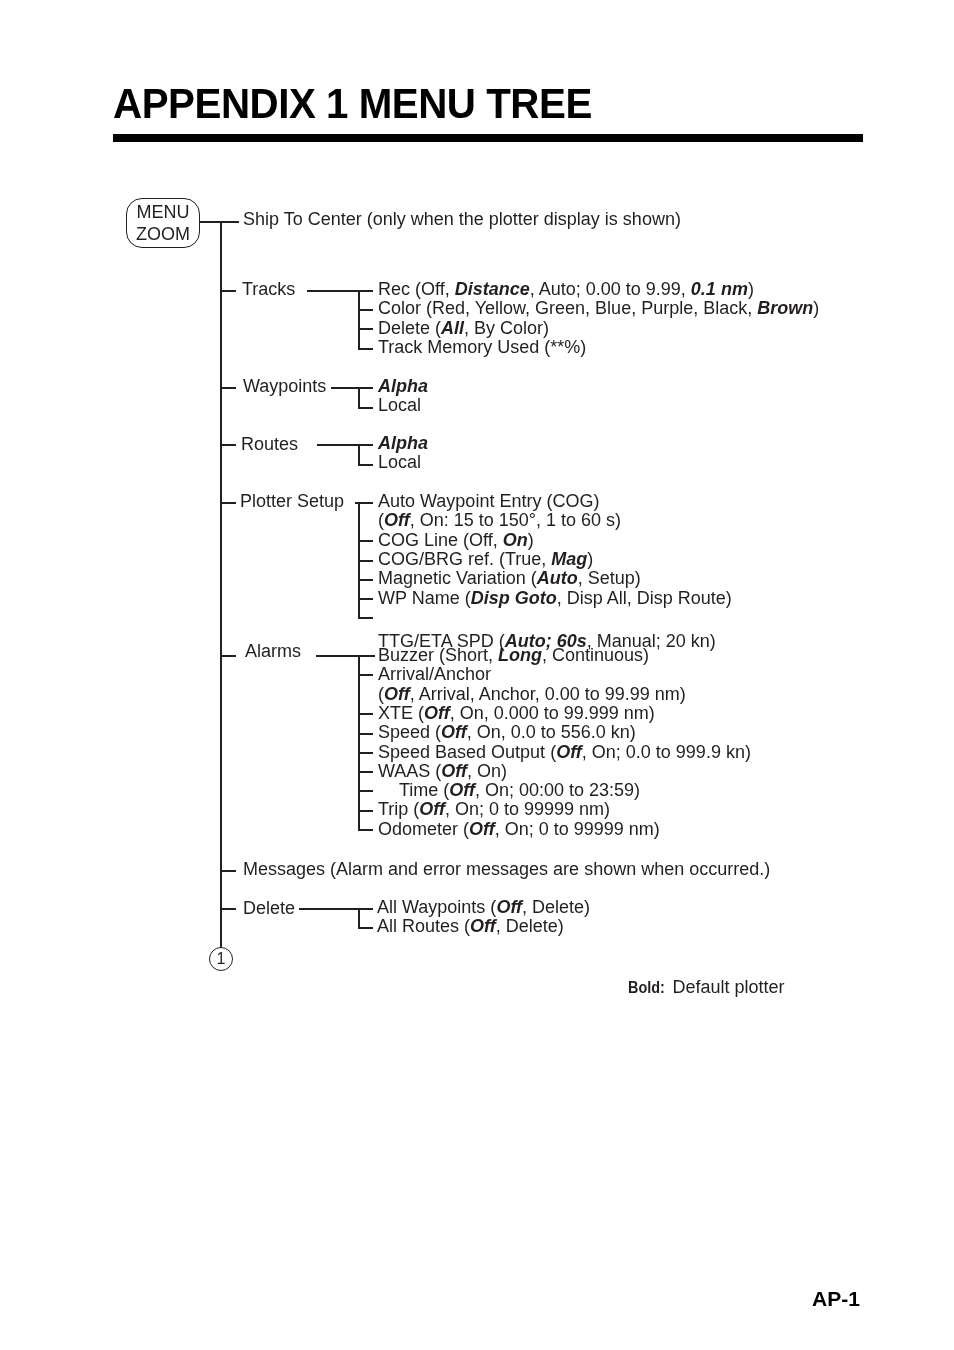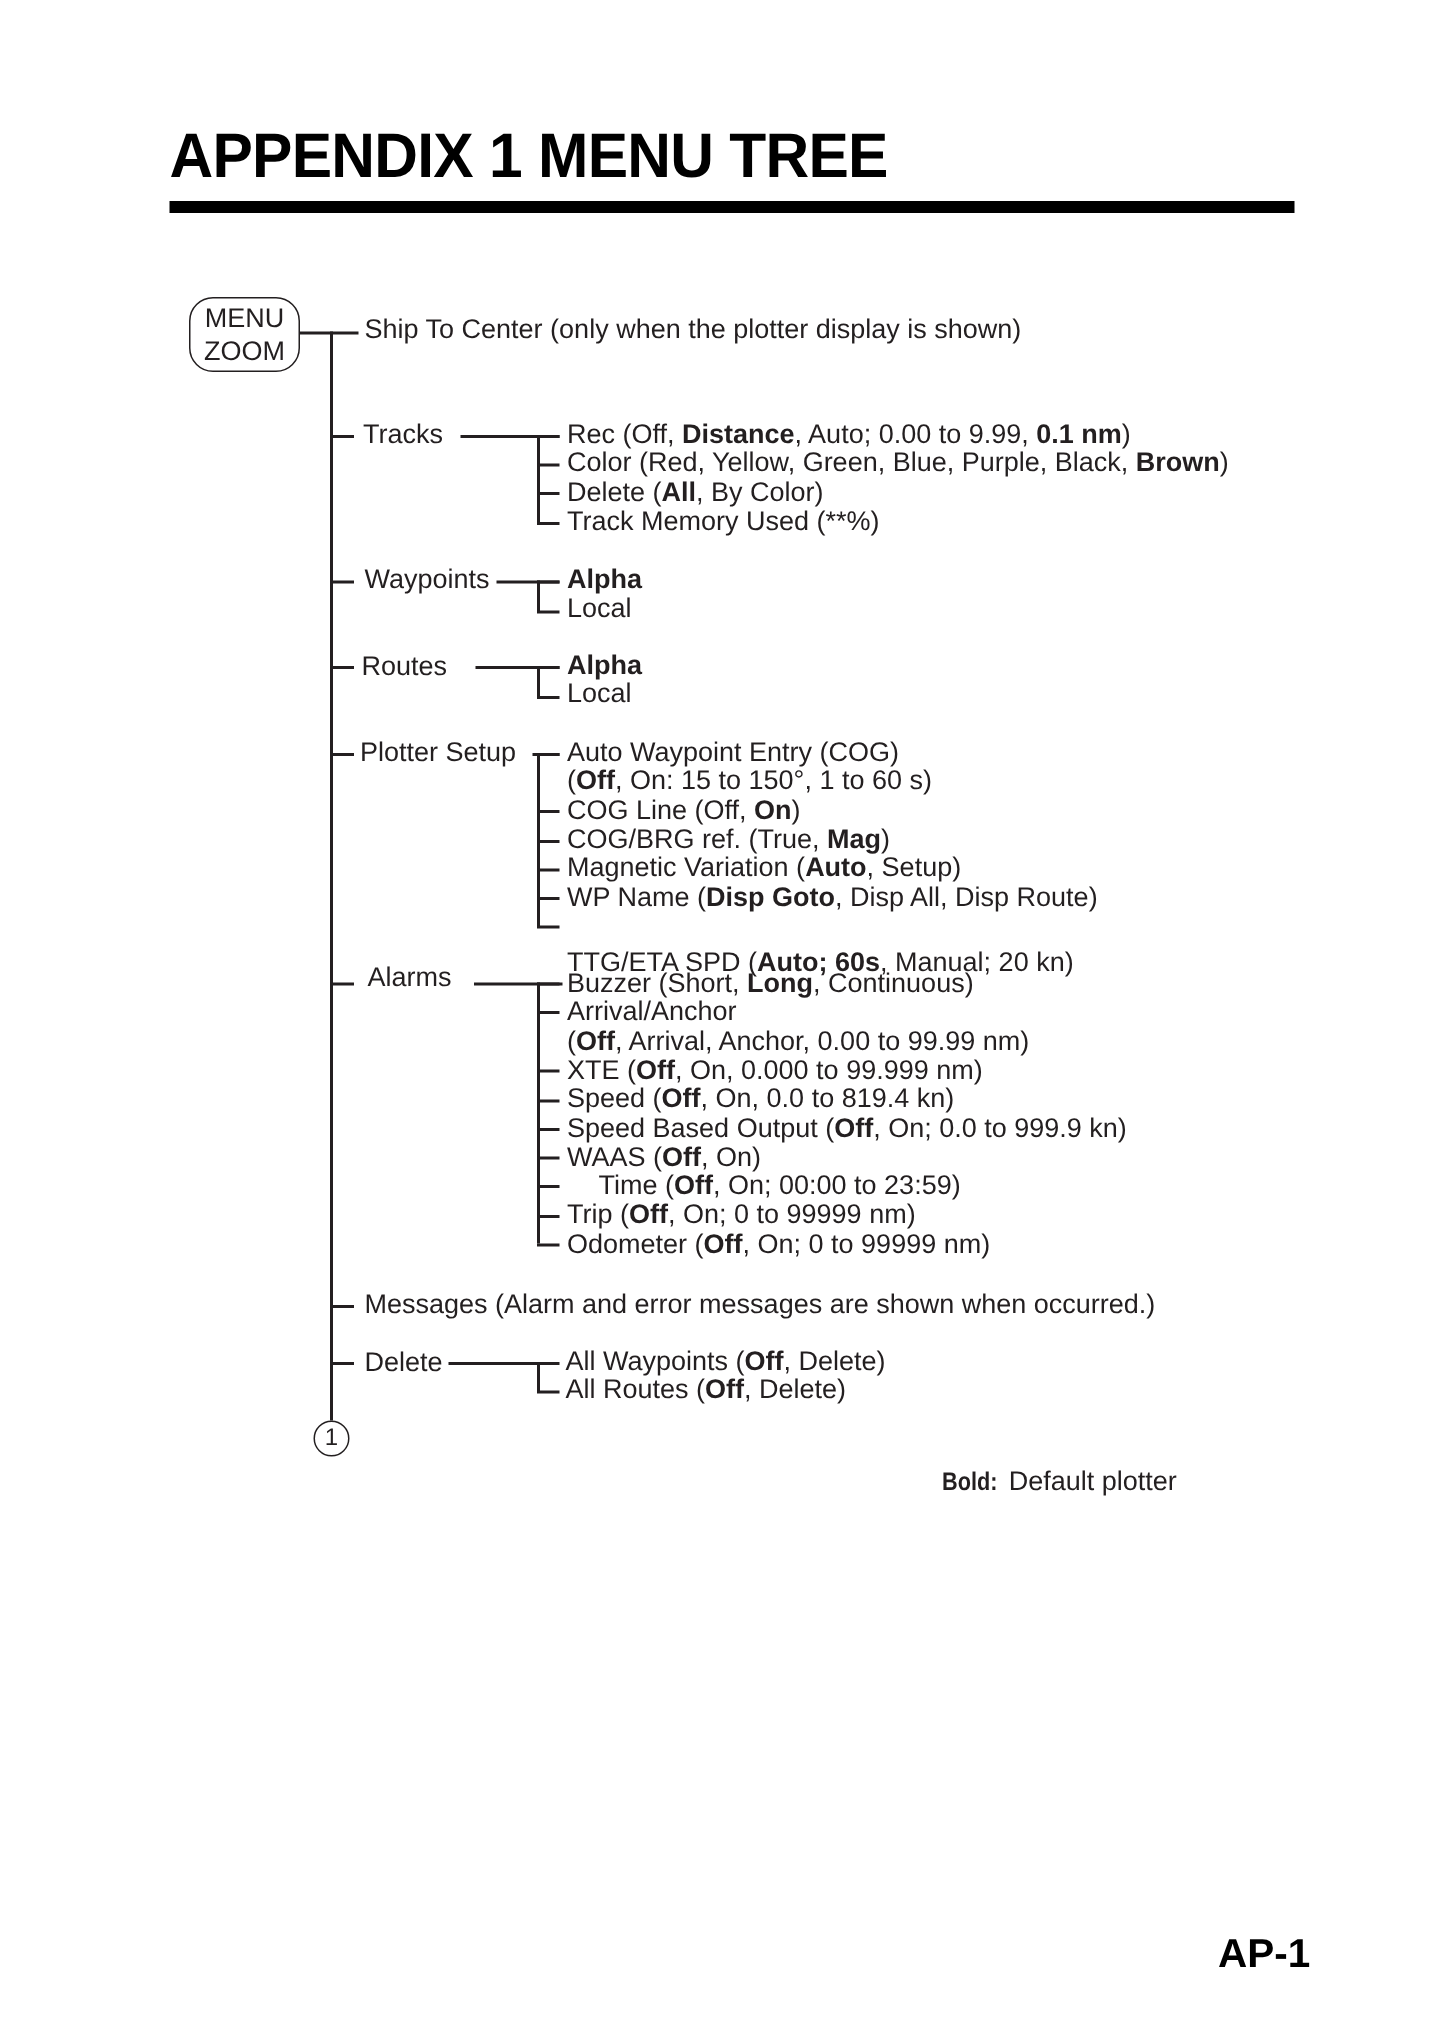--- a/index.html
+++ b/index.html
@@ -3,28 +3,28 @@
 <meta charset="utf-8">
 <style>
   html, body { margin:0; padding:0; background:#ffffff; }
   body { width:954px; height:1350px; position:relative; overflow:hidden;
          font-family:"Liberation Sans", sans-serif; color:#231f20; }
   .title { position:absolute; left:113px; top:80px; font-size:42px; font-weight:bold;
            letter-spacing:-0.5px; color:#000; transform:scaleX(0.96); transform-origin:left top; }
   .rule { position:absolute; left:113px; top:134px; width:750px; height:8px; background:#000; }
   .line { position:absolute; background:#231f20; }
   .txt { position:absolute; font-size:18px; line-height:19.3px; white-space:nowrap; }
-  .b { font-weight:bold; }
+  .b { font-weight:bold; font-style:italic; }
   .menubox { position:absolute; left:126px; top:198px; width:74px; height:50px; border:1.5px solid #231f20;
              border-radius:16px; box-sizing:border-box; font-size:18px; line-height:22px; text-align:center; padding-top:2px; }
   .circle { position:absolute; left:209px; top:947px; width:24px; height:24px; border:1.5px solid #231f20;
             border-radius:50%; box-sizing:border-box; font-size:16px; line-height:21px; text-align:center; }
   .legend { position:absolute; left:628px; top:977px; font-size:18px; }
   .legend .lb { font-weight:bold; font-size:17px; transform:scaleX(0.85); display:inline-block; transform-origin:left; margin-right:-4px; }
-  .pagenum { position:absolute; left:812px; top:1287px; font-size:27px; font-weight:bold; color:#000; }
+  .pagenum { position:absolute; left:812px; top:1287px; font-size:21px; font-weight:bold; color:#000; }
 </style>
 </head>
 <body>
 
 <div class="title">APPENDIX 1 MENU TREE</div>
 <div class="rule"></div>
 
 <div class="menubox">
   <div>MENU</div>
   <div>ZOOM</div>
@@ -109,21 +109,21 @@
 <div class="line" style="left: 358px; top: 502px; width: 15px; height: 1.5px;"></div>
 <div class="line" style="left: 358px; top: 540px; width: 15px; height: 1.5px;"></div>
 <div class="line" style="left: 358px; top: 560px; width: 15px; height: 1.5px;"></div>
 <div class="line" style="left: 358px; top: 579px; width: 15px; height: 1.5px;"></div>
 <div class="line" style="left: 358px; top: 598px; width: 15px; height: 1.5px;"></div>
 <div class="line" style="left: 358px; top: 617px; width: 15px; height: 1.5px;"></div>
 <div class="txt" style="left: 378px; top: 646px; text-align: right;"><span>Buzzer (Short, </span><span class="b">Long</span><span>, Continuous)</span></div>
 <div class="txt" style="left: 378px; top: 665.3px; text-align: center;"><span>Arrival/Anchor</span></div>
 <div class="txt" style="left: 378px; top: 684.6px;"><span>(</span><span class="b">Off</span><span>, Arrival, Anchor, 0.00 to 99.99 nm)</span></div>
 <div class="txt" style="left: 378px; top: 703.9px;"><span>XTE (</span><span class="b">Off</span><span>, On, 0.000 to 99.999 nm)</span></div>
-<div class="txt" style="left: 378px; top: 723.2px;"><span>Speed (</span><span class="b">Off</span><span>, On, 0.0 to 819.4 kn)</span></div>
+<div class="txt" style="left: 378px; top: 723.2px;"><span>Speed (</span><span class="b">Off</span><span>, On, 0.0 to 556.0 kn)</span></div>
 <div class="txt" style="left: 378px; top: 742.5px;"><span>Speed Based Output (</span><span class="b">Off</span><span>, On; 0.0 to 999.9 kn)</span></div>
 <div class="txt" style="left: 378px; top: 761.8px;"><span>WAAS (</span><span class="b">Off</span><span>, On)</span></div>
 <div class="txt" style="left: 378px; top: 781.1px; margin-left: 21px;"><span>Time (</span><span class="b">Off</span><span>, On; 00:00 to 23:59)</span></div>
 <div class="txt" style="left: 378px; top: 800.4px;"><span>Trip (</span><span class="b">Off</span><span>, On; 0 to 99999 nm)</span></div>
 <div class="txt" style="left: 378px; top: 819.7px;"><span>Odometer (</span><span class="b">Off</span><span>, On; 0 to 99999 nm)</span></div>
 <div class="line" style="left: 358px; top: 655px; width: 15px; height: 1.5px;"></div>
 <div class="line" style="left: 358px; top: 674px; width: 15px; height: 1.5px;"></div>
 <div class="line" style="left: 358px; top: 713px; width: 15px; height: 1.5px;"></div>
 <div class="line" style="left: 358px; top: 733px; width: 15px; height: 1.5px;"></div>
 <div class="line" style="left: 358px; top: 752px; width: 15px; height: 1.5px;"></div>

